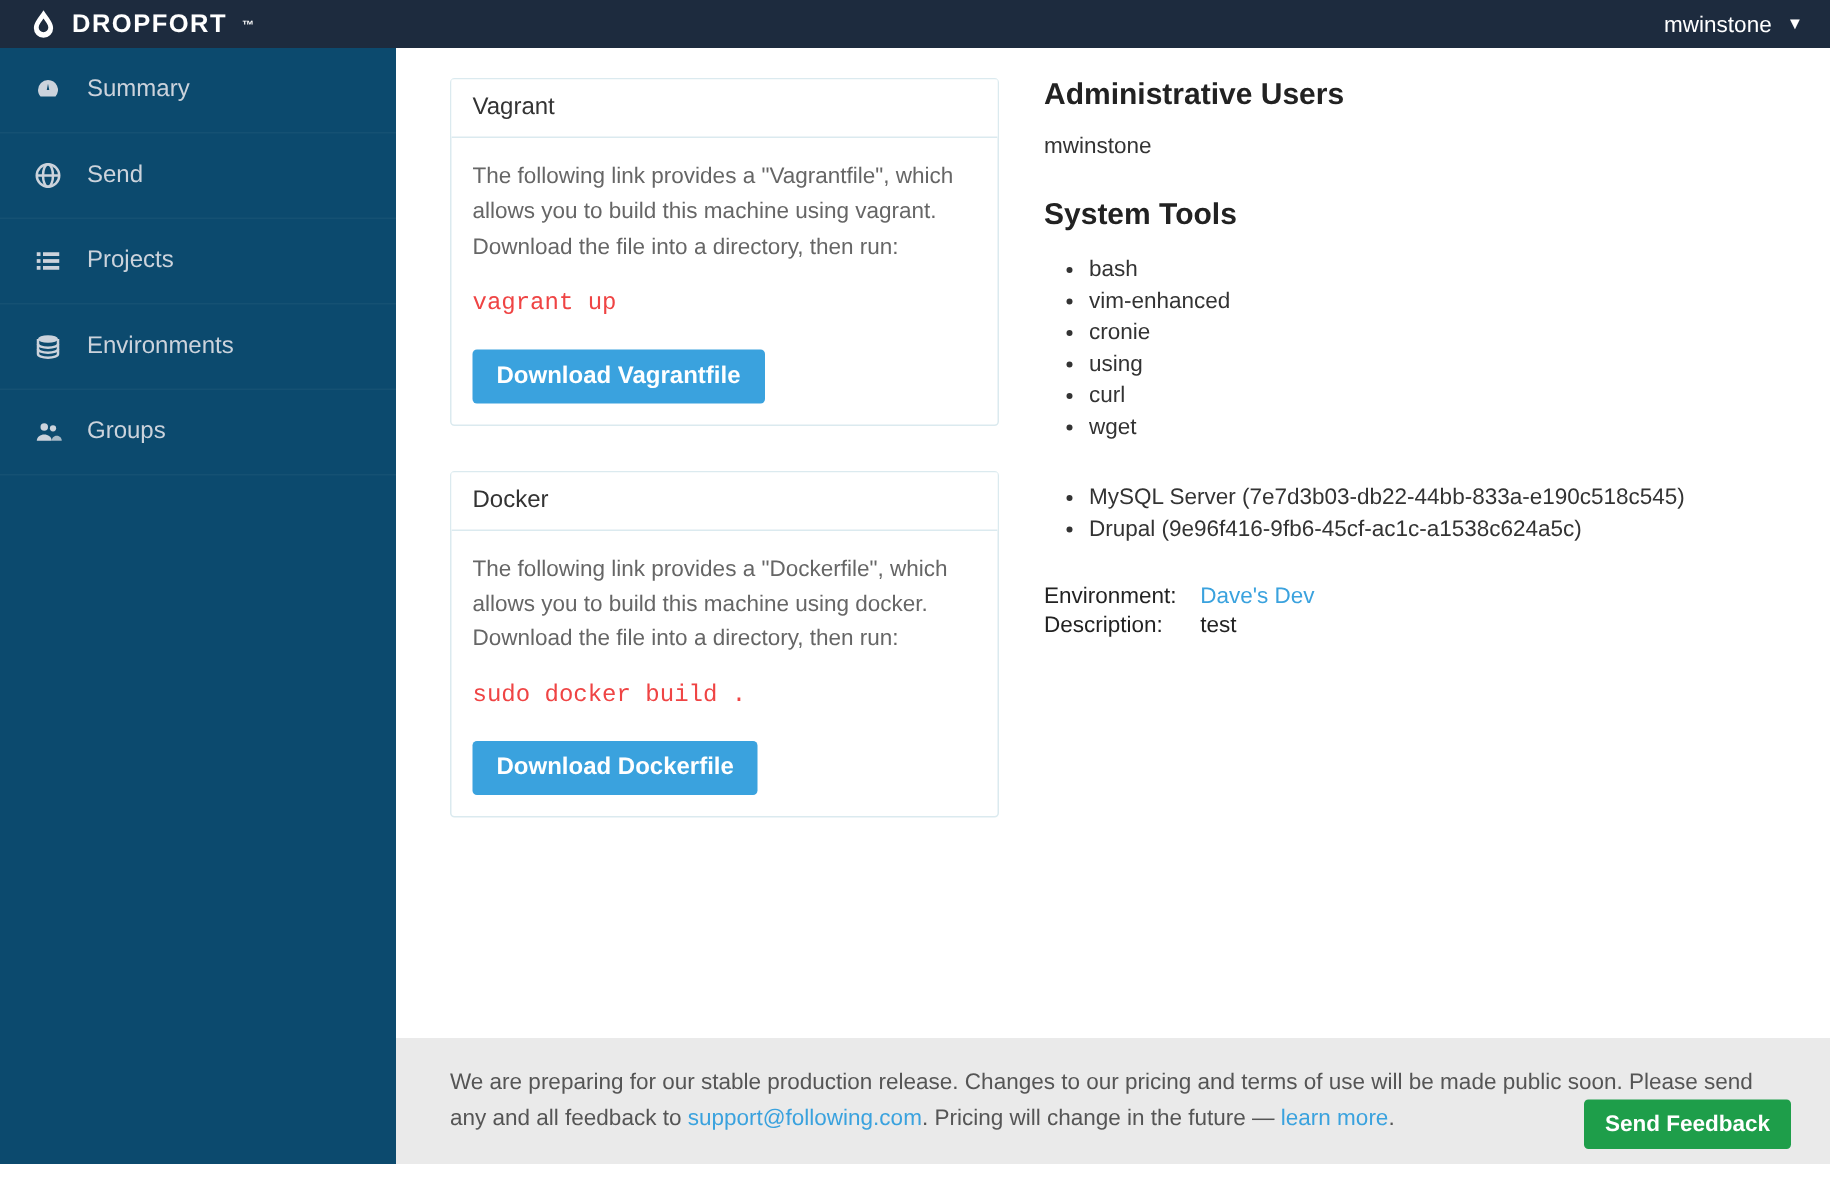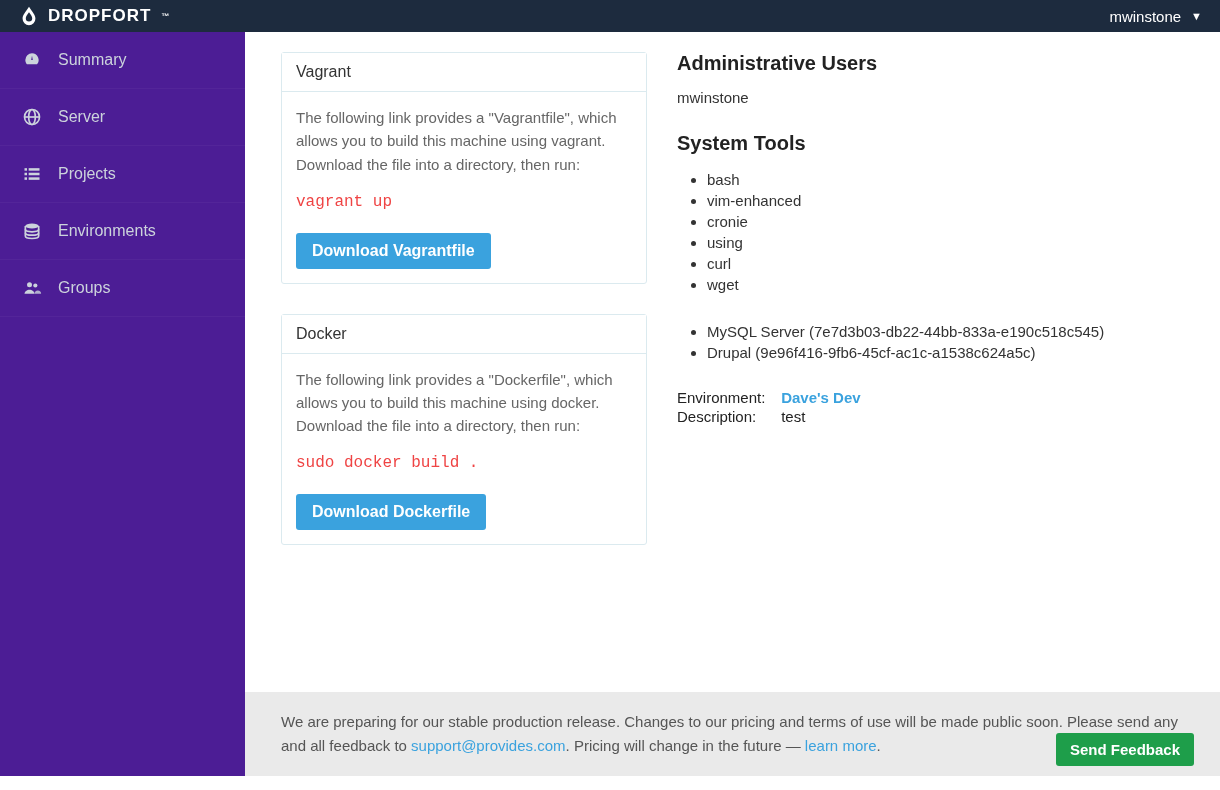--- a/index.html
+++ b/index.html
@@ -3,42 +3,42 @@
 <meta charset="utf-8">
 <style>
 * { margin: 0; padding: 0; box-sizing: border-box; }
 body { font-family: -apple-system, BlinkMacSystemFont, "Segoe UI", Helvetica, Arial, sans-serif; font-size: 15px; color: #333; background: #fff; width: 1220px; height: 790px; overflow: hidden; }
 .topbar { background: #1d2b3e; height: 32px; display: flex; align-items: center; justify-content: space-between; padding: 0 18px; color: #fff; }
 .brand { display: flex; align-items: center; gap: 8px; font-weight: 700; letter-spacing: 1px; font-size: 17px; }
 .brand-logo { width: 22px; height: 22px; display: inline-flex; align-items: center; justify-content: center; }
 .brand sup { font-size: 8px; vertical-align: top; margin-left: 2px; }
 .userbox { display: flex; align-items: center; gap: 10px; font-size: 15px; cursor: pointer; }
 .layout { display: flex; height: calc(790px - 46px); }
-.sidebar { width: 245px; background: #4c1d95; color: #ccd3dc; flex-shrink: 0; }
+.sidebar { width: 264px; background: #0c4a6e; color: #ccd3dc; flex-shrink: 0; }
 .sidebar .nav-item { display: flex; align-items: center; gap: 16px; padding: 18px 22px; font-size: 16px; cursor: pointer; border-bottom: 1px solid rgba(255,255,255,0.04); }
 .sidebar .nav-item .icon { width: 20px; height: 20px; display: inline-flex; align-items: center; justify-content: center; }
 .main { flex: 1; display: flex; flex-direction: column; overflow: hidden; }
 .content { flex: 1; padding: 20px 36px 30px 36px; overflow: auto; }
 .page-title { font-size: 32px; font-weight: 400; color: #2a2a2a; padding-bottom: 14px; border-bottom: 1px solid #e3e3e3; margin-bottom: 30px; }
 .two-col { display: flex; gap: 30px; }
 .left-col { width: 366px; flex-shrink: 0; display: flex; flex-direction: column; gap: 30px; justify-content: center; }
 .right-col { flex: 1; }
 .panel { border: 1px solid #dbeaef; border-radius: 3px; }
 .panel-head { padding: 10px 14px; font-size: 16px; color: #333; border-bottom: 1px solid #dbeaef; background: #fff; }
 .panel-body { padding: 14px; color: #666; line-height: 1.55; font-size: 15px; }
 .panel-body p { margin-bottom: 14px; }
 .code { font-family: "Courier New", monospace; font-size: 16px; color: #ef4444; margin: 6px 0 18px 0; display: block; }
 .btn { display: inline-block; background: #3aa2de; color: #fff; font-weight: 700; font-size: 16px; padding: 9px 16px; border-radius: 3px; border: none; cursor: pointer; }
 .right-col h2 { font-size: 20px; font-weight: 700; margin-bottom: 14px; color: #222; }
 .right-col .user { margin-bottom: 26px; font-size: 15px; color: #333; }
 .right-col ul { list-style: disc; padding-left: 30px; margin-bottom: 26px; }
 .right-col ul li { padding: 2px 0; font-size: 15px; color: #333; }
 .meta-row { font-size: 15px; color: #222; margin-top: 2px; }
 .meta-row .label { display: inline-block; min-width: 100px; }
-.meta-row a { color: #3aa2de; text-decoration: none; font-weight: bold; }
+.meta-row a { color: #3aa2de; text-decoration: none; }
 .footer { background: #eaeaea; padding: 18px 36px; color: #555; font-size: 15px; line-height: 1.6; position: relative; }
 .footer a { color: #3aa2de; text-decoration: none; }
 .feedback-btn { position: absolute; right: 26px; bottom: 10px; background: #1e9e4a; color: #fff; border: none; border-radius: 3px; padding: 8px 14px; font-size: 15px; font-weight: 600; cursor: pointer; }
 .chev { font-size: 11px; }
 svg { display: block; }
 </style>
 </head>
 <body>
 
 <div class="topbar">
@@ -68,21 +68,21 @@
       <span>Summary</span>
     </div>
     <div class="nav-item">
       <span class="icon">
         <svg viewBox="0 0 24 24" width="20" height="20" fill="#ccd3dc">
             <circle cx="12" cy="12" r="9" fill="none" stroke="#ccd3dc" stroke-width="2"></circle>
             <ellipse cx="12" cy="12" rx="4" ry="9" fill="none" stroke="#ccd3dc" stroke-width="2"></ellipse>
             <line x1="3" y1="12" x2="21" y2="12" stroke="#ccd3dc" stroke-width="2"></line>
           </svg>
       </span>
-      <span>Server</span>
+      <span>Send</span>
     </div>
     <div class="nav-item">
       <span class="icon">
         <svg viewBox="0 0 24 24" width="20" height="20" fill="#ccd3dc">
             <rect x="3" y="5" width="3" height="3"></rect>
             <rect x="8" y="5" width="13" height="3"></rect>
             <rect x="3" y="10.5" width="3" height="3"></rect>
             <rect x="8" y="10.5" width="13" height="3"></rect>
             <rect x="3" y="16" width="3" height="3"></rect>
             <rect x="8" y="16" width="13" height="3"></rect>
@@ -163,17 +163,17 @@
           </div>
           <div class="meta-row">
             <span class="label">Description:</span>
             <span>test</span>
           </div>
         </div>
       </div>
     </div>
 
     <div class="footer">
-      <span>We are preparing for our stable production release. Changes to our pricing and terms of use will be made public soon. Please send any and all feedback to </span><a href="#">support@provides.com</a><span>. Pricing will change in the future — </span><a href="#">learn more</a><span>.</span>
+      <span>We are preparing for our stable production release. Changes to our pricing and terms of use will be made public soon. Please send any and all feedback to </span><a href="#">support@following.com</a><span>. Pricing will change in the future — </span><a href="#">learn more</a><span>.</span>
       <button class="feedback-btn">Send Feedback</button>
     </div>
   </div>
 </div>
 
 </body></html>

